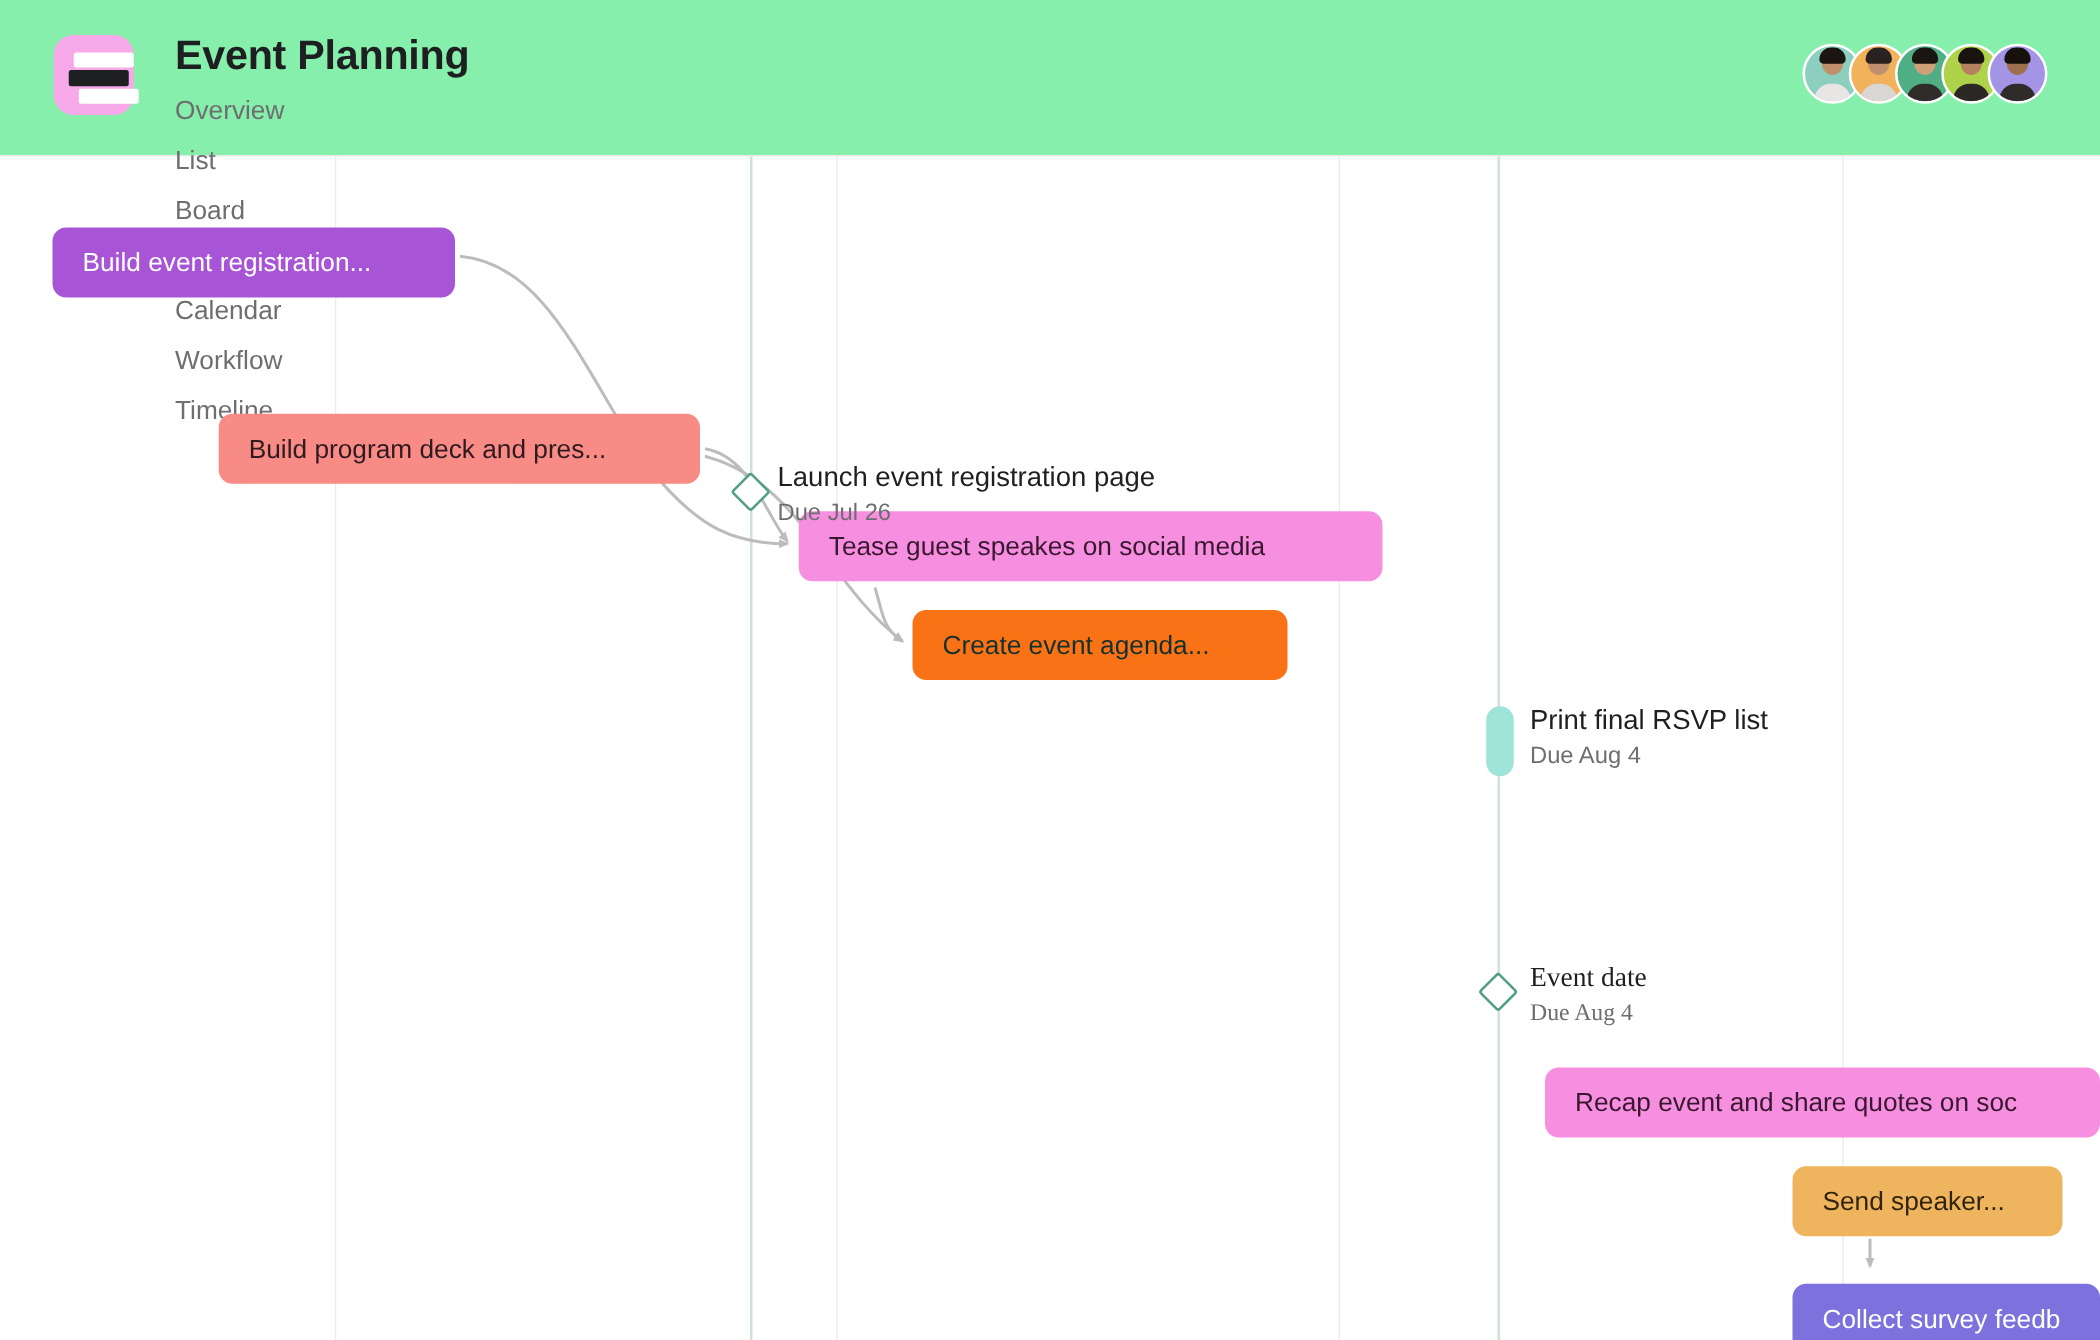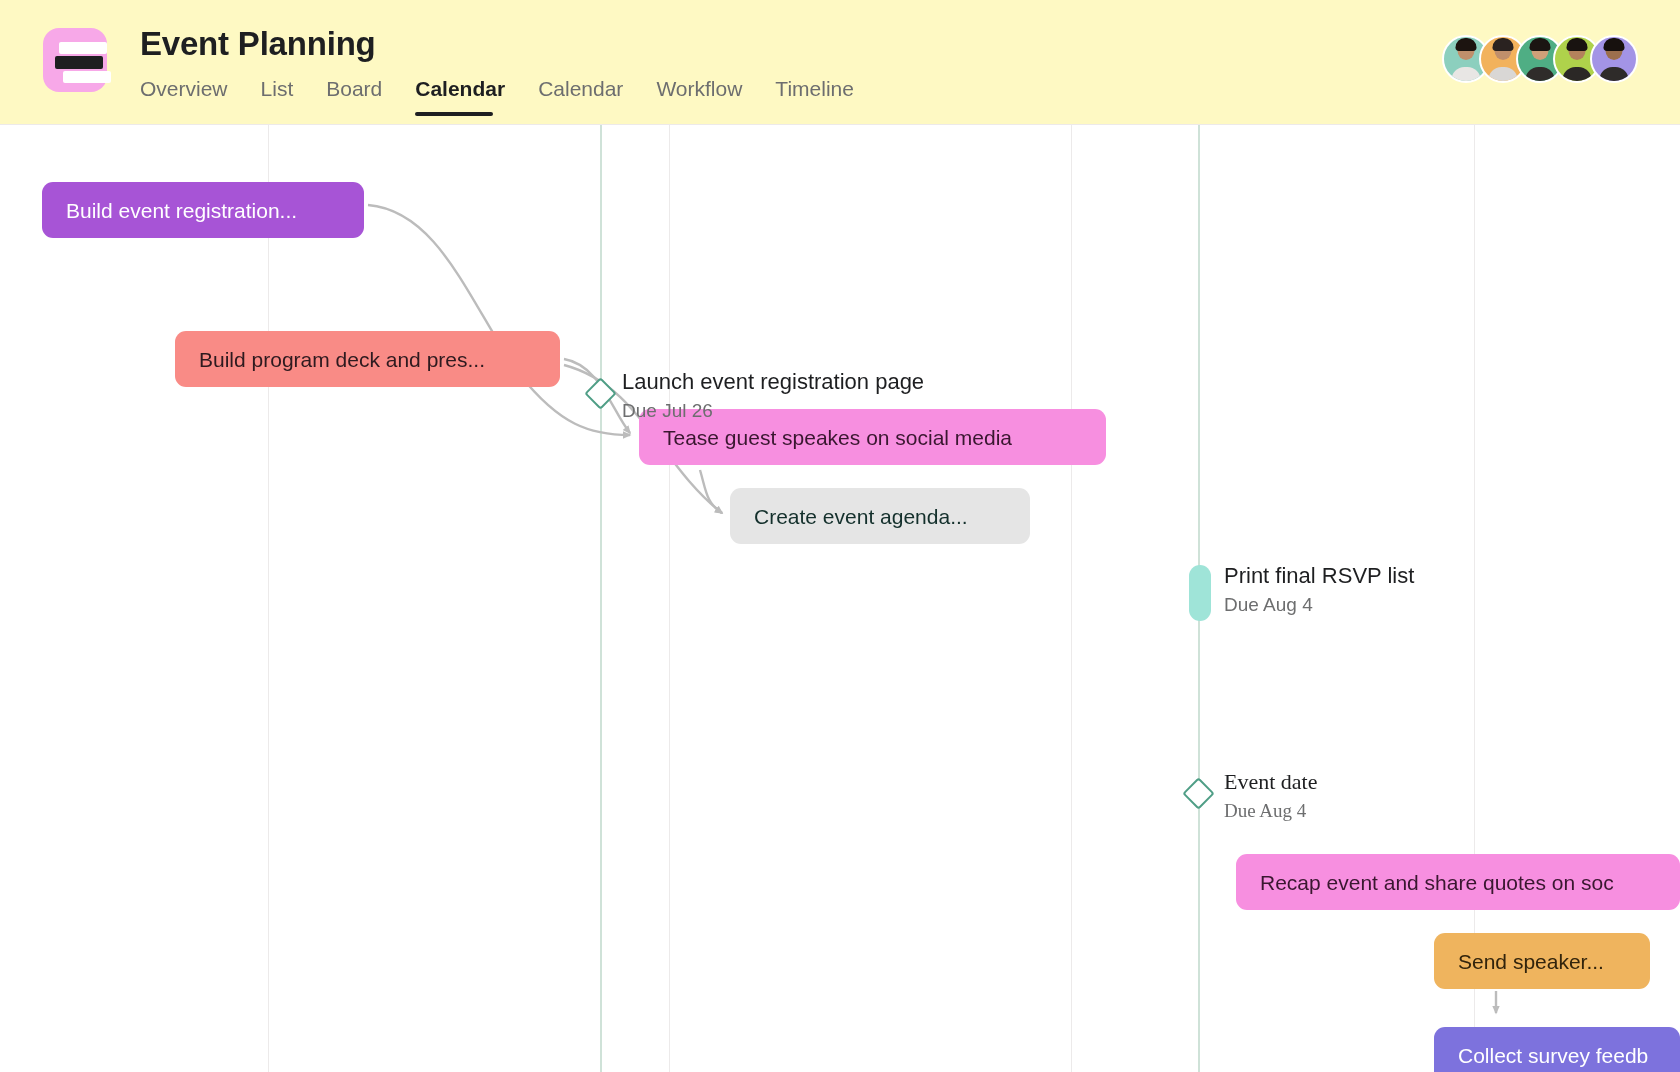--- a/index.html
+++ b/index.html
@@ -10,40 +10,40 @@
     background: #ffffff;
     font-family: "Liberation Sans", "DejaVu Sans", sans-serif;
     overflow: hidden;
   }
 
   .app { position: relative; width: 1680px; height: 1072px; background:#fff; }
 
   
   .header {
     position: absolute; left:0; top:0; width:1680px; height:125px;
-    background:#fef9c3; border-bottom:1px solid #edeae9;
+    background:#86efac; border-bottom:1px solid #edeae9;
   }
   .project-icon {
     position:absolute; left:43px; top:28px; width:64px; height:64px;
     border-radius:16px; background:#f9a8e7; background:#f7a8e8;
   }
   .project-icon .bar { position:absolute; border-radius:2px; }
   .project-icon .bar.b1 { left:16px; top:14px; width:26px; height:12px; background:#ffffff; }
   .project-icon .bar.b2 { left:12px; top:28px; width:30px; height:13px; background:#1e1f21; }
   .project-icon .bar.b3 { left:20px; top:43px; width:26px; height:12px; background:#ffffff; }
 
   .project-title {
     position:absolute; left:140px; top:25px;
     font-size:33px; font-weight:600; color:#1e1f21; letter-spacing:-0.2px;
     white-space:nowrap;
   }
 
   .tabs {
     position:absolute; left:140px; top:76px; height:48px;
-    display:flex; align-items:flex-start; gap:0;
+    display:flex; align-items:flex-start; gap:0;flex-direction:column;
   }
   .tab {
     position:relative; font-size:21px; color:#6d6e6f; font-weight:400;
     padding:0 21px 14px 0; margin-right:12px; white-space:nowrap; cursor:pointer;
     background:none; border:none; font-family:inherit; line-height:26px;
   }
   .tab.active { color:#1e1f21; font-weight:600; }
   .tab.active::after {
     content:""; position:absolute; left:0; right:33px; bottom:0;
     height:4px; background:#1e1f21; border-radius:2px;
@@ -179,21 +179,21 @@
           <path d="M 564 240 C 640 260 660 340 722 388" fill="none" stroke="#bcbcbc" stroke-width="2.4" marker-end="url(#arrowhead)"></path>
           <path d="M 700 345 C 706 365 706 378 722 388" fill="none" stroke="#bcbcbc" stroke-width="2.4" marker-end="url(#arrowhead)"></path>
           <path d="M 1496 866 L 1496 888" fill="none" stroke="#bcbcbc" stroke-width="2.4" marker-end="url(#arrowhead)"></path>
         </g>
     </svg>
 
     <div id="bars">
         <div class="bar" style="left: 42px; top: 45px; width: 322px; background: rgb(167, 84, 214); color: rgb(255, 255, 255); margin-top: 12px;">Build event registration...</div>
         <div class="bar" style="left: 175px; top: 206px; width: 385px; background: rgb(249, 139, 134); color: rgb(46, 26, 31);">Build program deck and pres...</div>
         <div class="bar" style="left: 639px; top: 284px; width: 467px; background: rgb(247, 143, 224); color: rgb(58, 23, 48);">Tease guest speakes on social media</div>
-        <div class="bar" style="left: 730px; top: 363px; width: 300px; background: #e5e5e5; color: rgb(20, 48, 44);">Create event agenda...</div>
+        <div class="bar" style="left: 730px; top: 363px; width: 300px; background: #f97316; color: rgb(20, 48, 44);">Create event agenda...</div>
         <div class="bar" style="left: 1236px; top: 729px; width: 444px; background: rgb(247, 143, 224); color: rgb(58, 23, 48);">Recap event and share quotes on soc</div>
         <div class="bar" style="left: 1434px; top: 808px; width: 216px; background: rgb(239, 180, 94); color: rgb(50, 36, 12);">Send speaker...</div>
         <div class="bar" style="left: 1434px; top: 886px; width: 246px; background: rgb(125, 114, 221); color: rgb(255, 255, 255); margin-top: 16px;">Collect survey feedb</div>
       </div>
     <div id="markers">
         <div class="milestone" style="left: 584px; top: 252px;">
           <i></i>
         </div>
         <div class="marker-label" style="left: 622px; top: 243px;">
           <div class="title">Launch event registration page</div>

